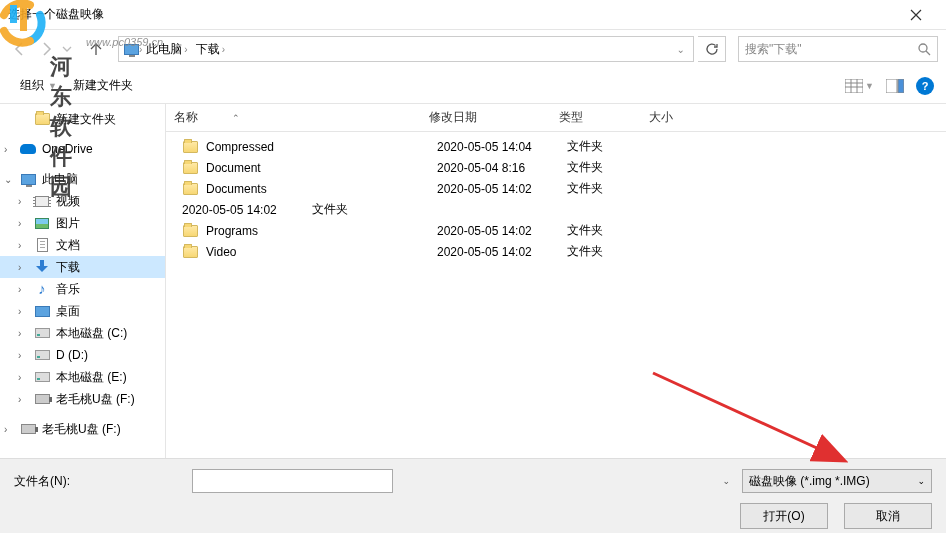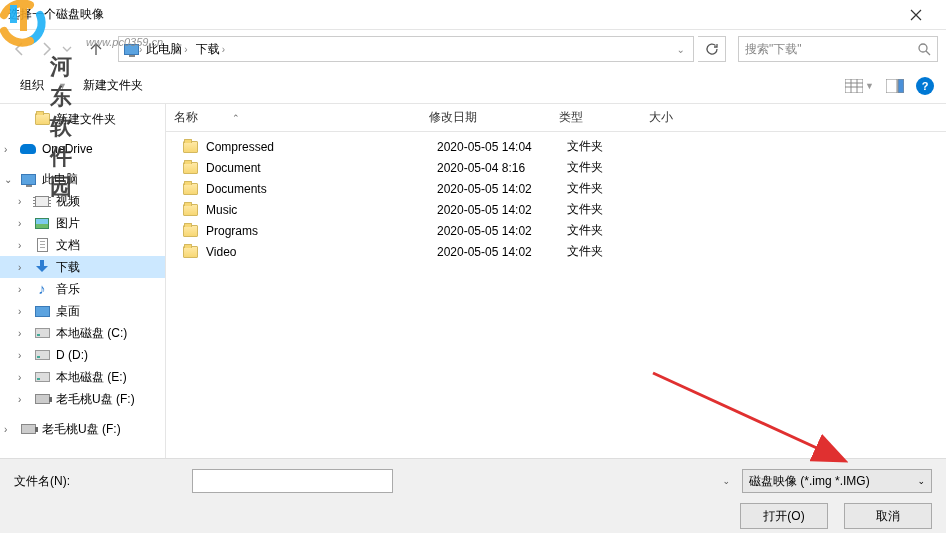--- a/index.html
+++ b/index.html
@@ -19,21 +19,21 @@
 .nav-arrow { width: 24px; height: 24px; display: flex; align-items: center; justify-content: center; color: #bbb; cursor: pointer; border-radius: 3px; }
 .nav-up { width: 24px; height: 24px; display: flex; align-items: center; justify-content: center; color: #555; cursor: pointer; margin-right: 6px; }
 .address-bar { flex: 1; height: 26px; border: 1px solid #ccc; display: flex; align-items: center; padding: 0 4px; background: #fff; }
 .crumb { display: flex; align-items: center; gap: 2px; padding: 0 4px; cursor: pointer; }
 .crumb-sep { color: #888; font-size: 10px; }
 .refresh-btn { width: 28px; height: 26px; border: 1px solid #ccc; border-left: none; display: flex; align-items: center; justify-content: center; cursor: pointer; }
 .search-box { width: 200px; height: 26px; border: 1px solid #ccc; margin-left: 8px; display: flex; align-items: center; padding: 0 6px; color: #888; }
 .search-box span { flex: 1; }
 
 .toolbar { height: 36px; display: flex; align-items: center; padding: 0 12px; border-bottom: 1px solid #e5e5e5; }
-.tb-item { padding: 4px 8px; cursor: pointer; display: flex; align-items: center; gap: 14px; }
+.tb-item { padding: 4px 8px; cursor: pointer; display: flex; align-items: center; gap: 4px; }
 .tb-sep { color: #999; font-size: 9px; }
 .toolbar-right { margin-left: auto; display: flex; align-items: center; gap: 12px; }
 .view-btn { display: flex; align-items: center; gap: 2px; cursor: pointer; }
 .help-btn { width: 18px; height: 18px; border-radius: 50%; background: #0078d4; color: #fff; display: flex; align-items: center; justify-content: center; font-size: 11px; font-weight: bold; cursor: pointer; }
 
 .body-area { display: flex; height: 390px; }
 .tree { width: 166px; border-right: 1px solid #e5e5e5; overflow-y: auto; padding: 4px 0; }
 .tree-item { display: flex; align-items: center; padding: 3px 4px 3px 18px; gap: 6px; cursor: pointer; height: 22px; }
 .tree-item.indent { padding-left: 32px; }
 .tree-item.selected { background: #cce8ff; }
@@ -339,26 +339,20 @@
             <span class="tree-icon">
               <span class="folder-ico"></span>
             </span>
             <span>Documents</span>
           </div>
     <div class="col col-date">2020-05-05 14:02</div>
     <div class="col col-type">文件夹</div>
     <div class="col col-size"></div>
         </div>
         <div class="file-row">
-          <div class="col col-name">
-            <span class="tree-icon">
-              <span class="folder-ico"></span>
-            </span>
-            <span>Music</span>
-          </div>
     <div class="col col-date">2020-05-05 14:02</div>
     <div class="col col-type">文件夹</div>
     <div class="col col-size"></div>
         </div>
         <div class="file-row">
           <div class="col col-name">
             <span class="tree-icon">
               <span class="folder-ico"></span>
             </span>
             <span>Programs</span>

